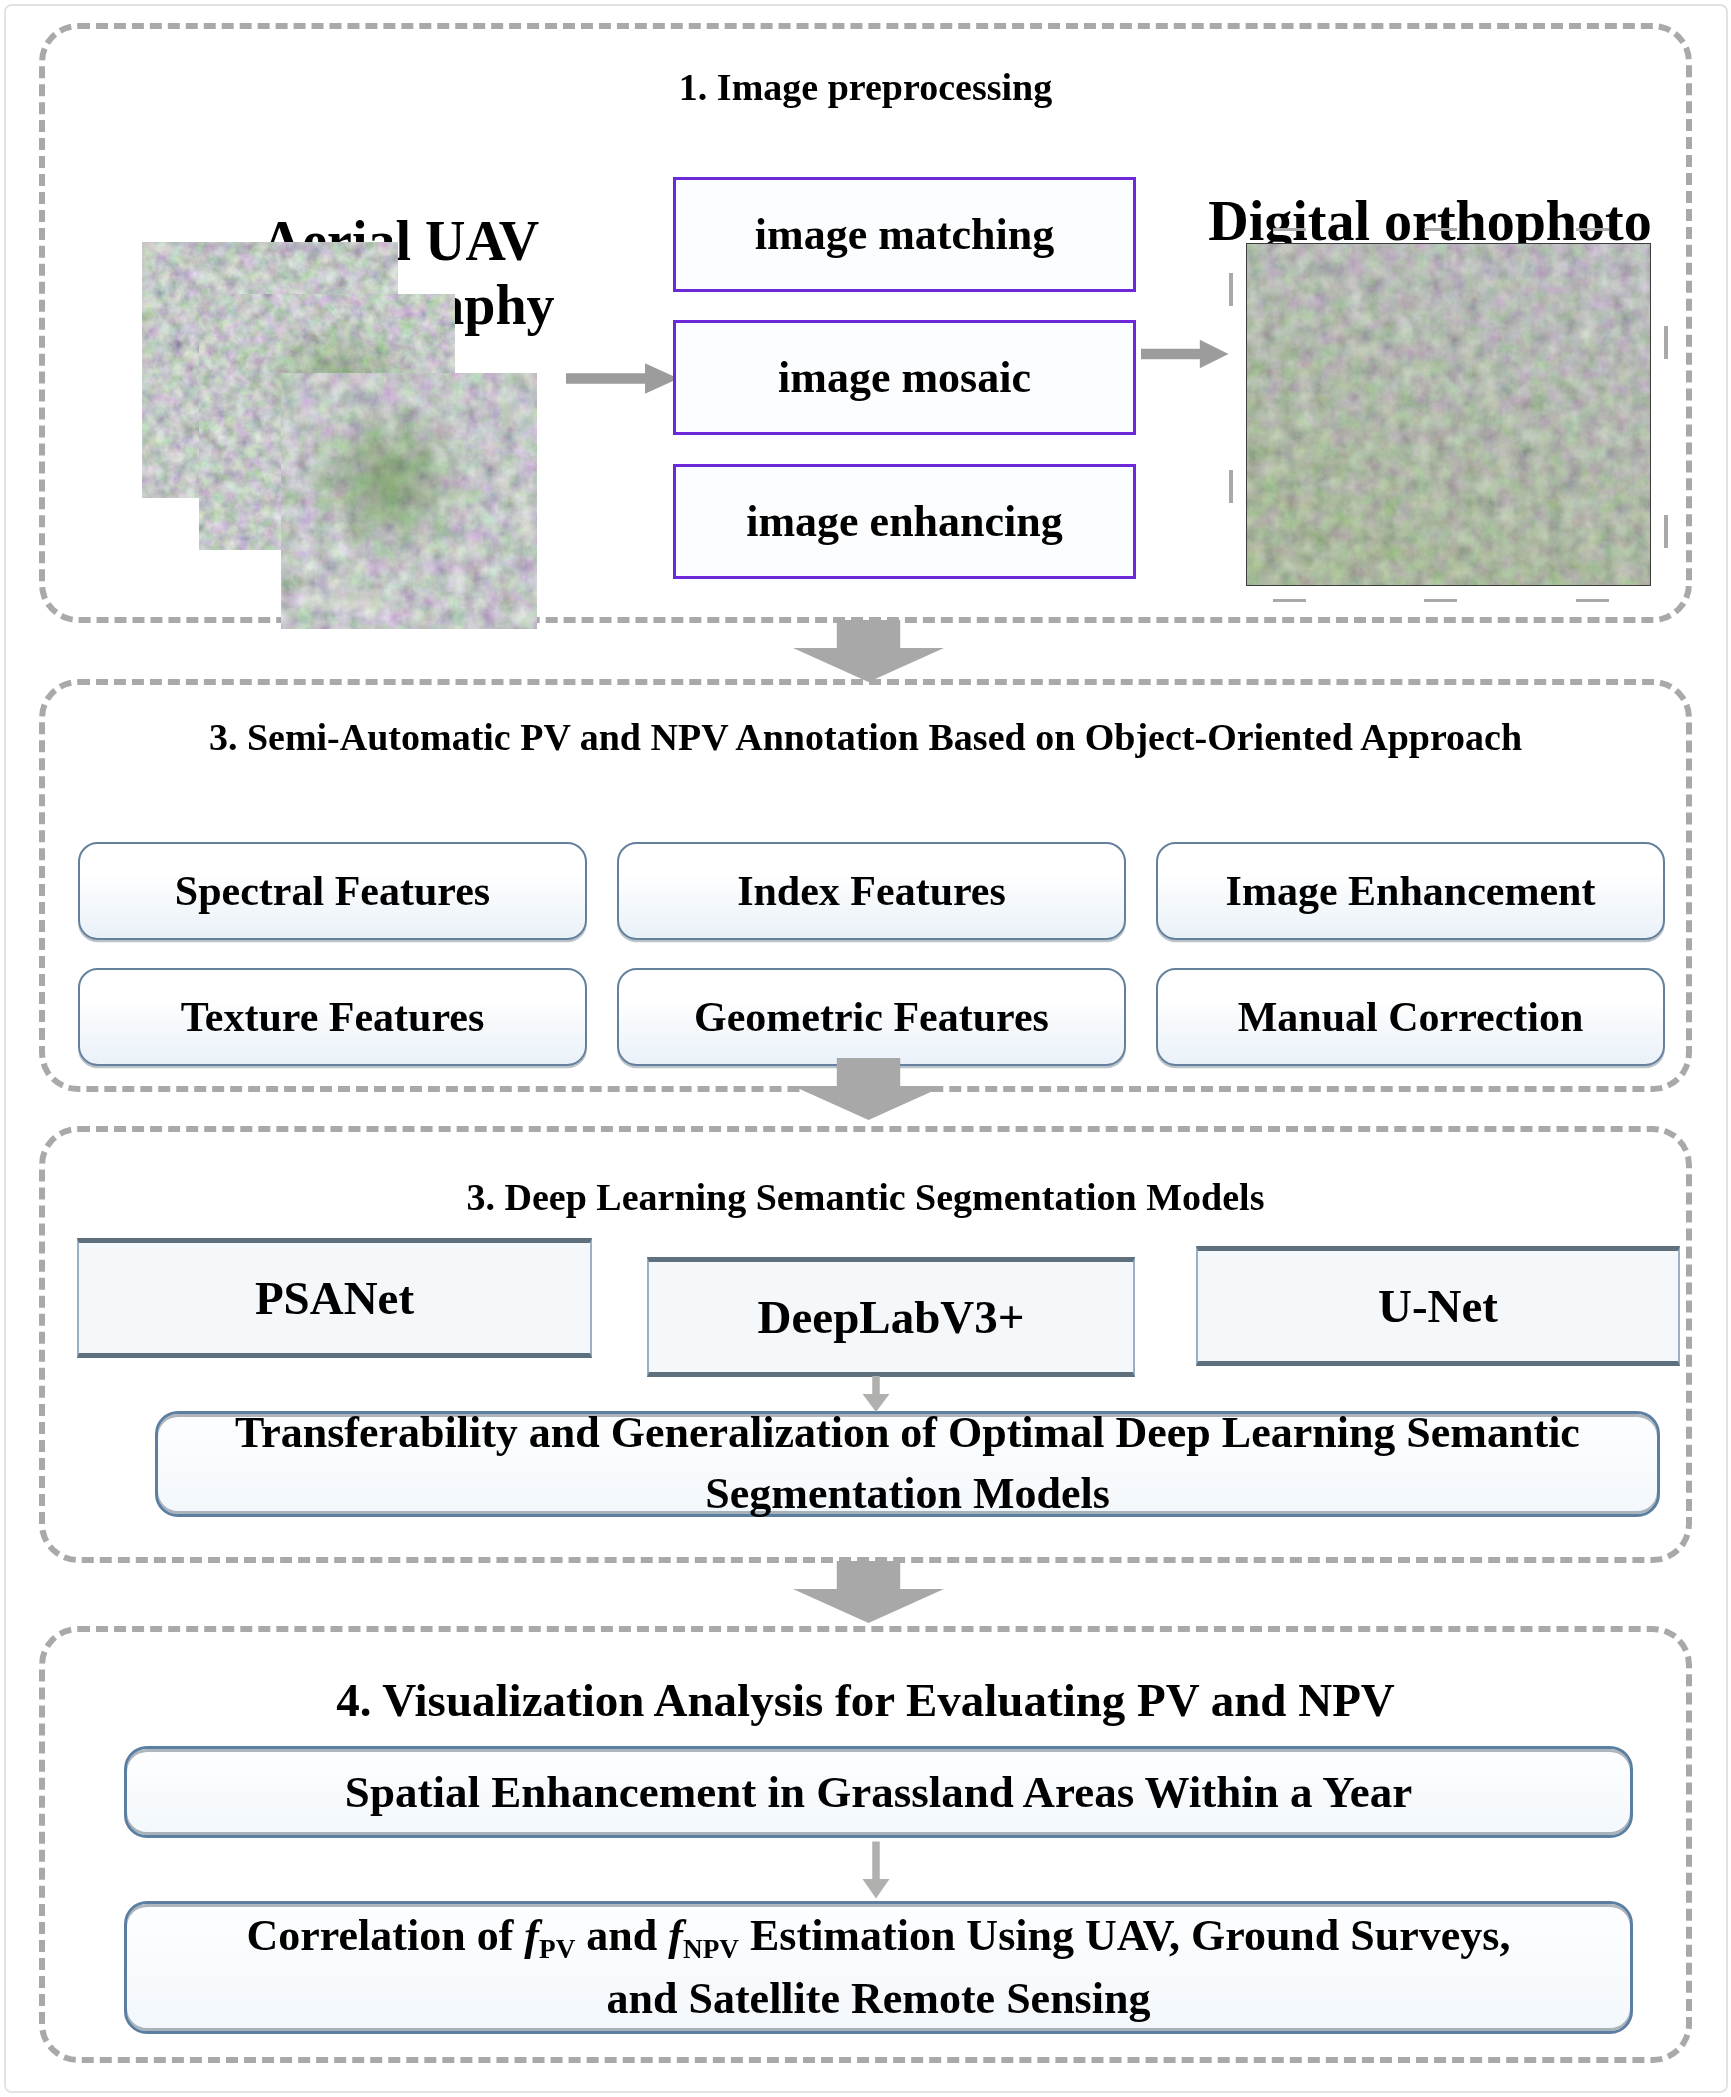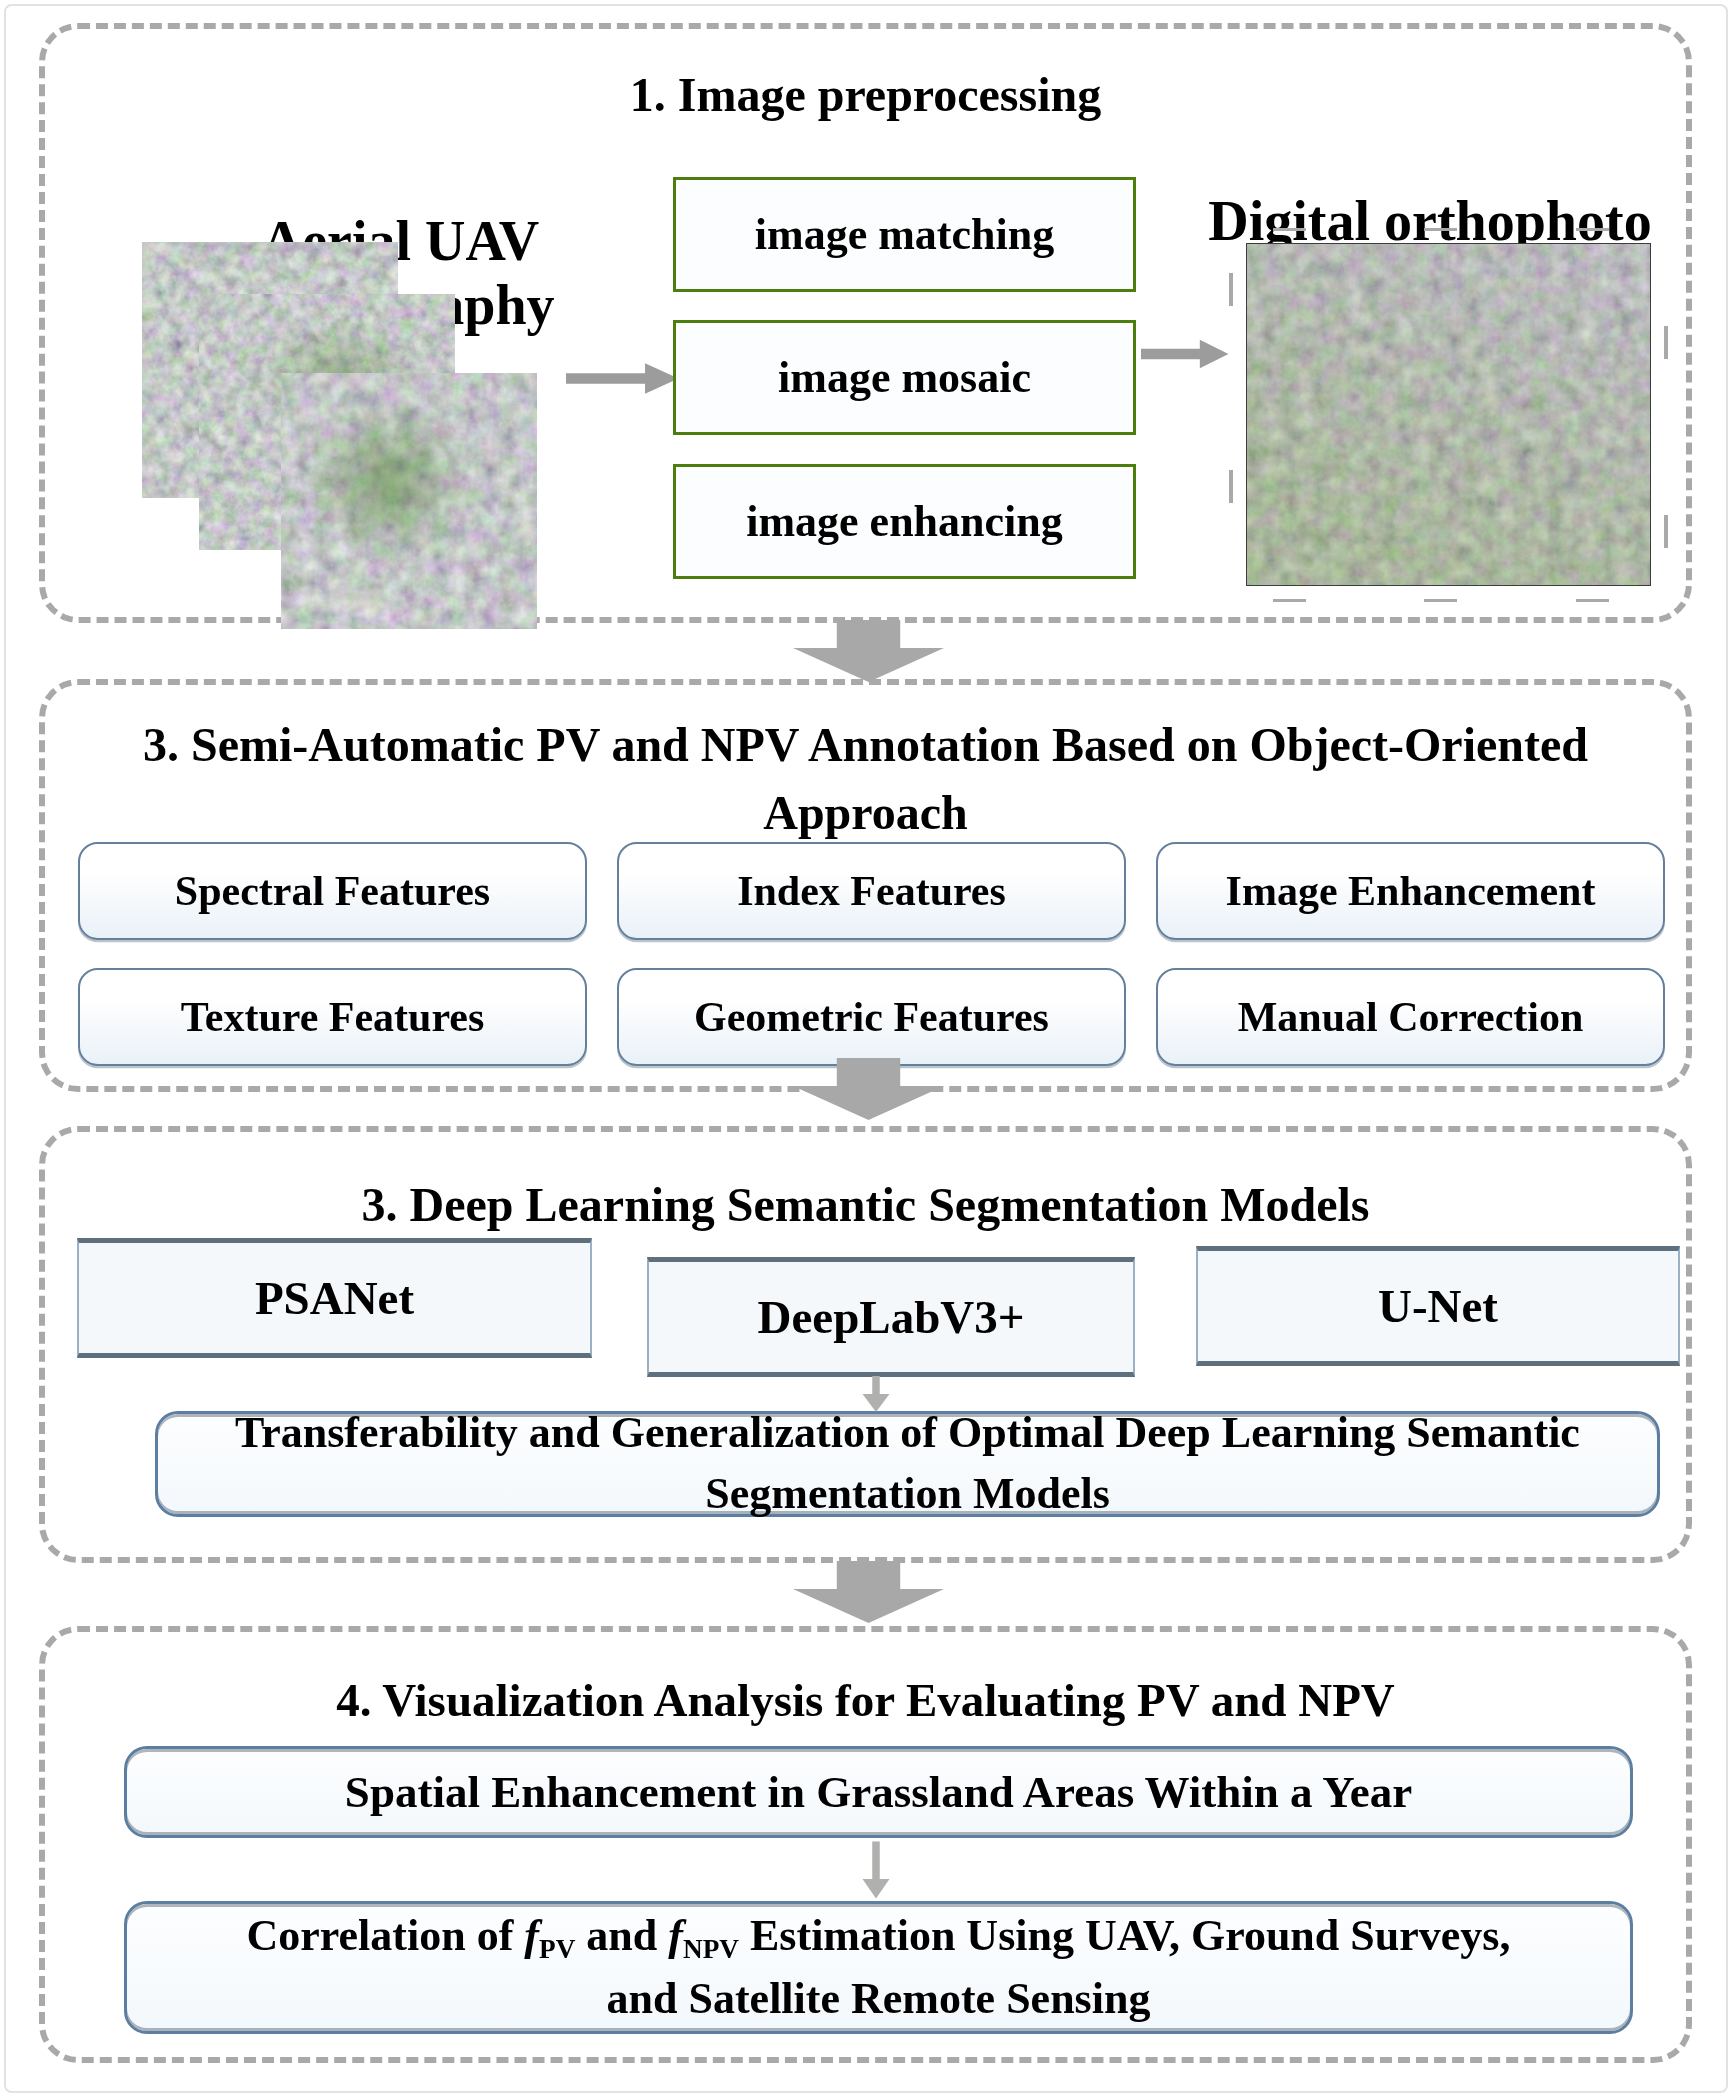--- a/index.html
+++ b/index.html
@@ -10,21 +10,21 @@
   }
   .page-frame { position:absolute; inset:3.8px; border:2.3px solid #e2e2e2; border-radius:7.6px; pointer-events:none; }
 
   
   .panel { position:absolute; border:6px dashed #a9a9a9; border-radius:39px; box-sizing:border-box; background:#fff; }
   #panel1 { left:39px; top:23px;   width:1653px; height:600px; }
   #panel2 { left:39px; top:679px;  width:1653px; height:413px; }
   #panel3 { left:39px; top:1126px; width:1653px; height:437px; }
   #panel4 { left:39px; top:1626px; width:1653px; height:437px; }
 
-  .sec-title { position:absolute; left:0; right:0; text-align:center; font-size:48px; line-height:1.42; }
+  .sec-title { position:absolute; left:0; right:0; text-align:center; font-size:38px; line-height:1.42; }
   #panel1 .sec-title { top:32px; }
   #panel2 .sec-title { top:26px; left:50%; transform:translateX(-50%); width:1499px; }
   #panel3 .sec-title { top:39px; }
   #panel4 .sec-title { top:35px; font-size:47px; }
 
   
   .col-label { position:absolute; font-size:56px; text-align:center; }
   #label-uav   { left:83px;  top:180px; width:545px; }
   #label-ortho { left:1120px; top:160px; width:530px; }
 
@@ -32,21 +32,21 @@
   #photo1 { left:97px; top:213px; }
   #photo2 { left:154px; top:265px; }
   #photo3 { left:236px; top:344px; }
   .photo svg { position:absolute; inset:0; width:100%; height:100%; }
   .tint { position:absolute; inset:0; }
   #photo2 .tint { background:radial-gradient(closest-side at 55% 35%, rgba(80,135,45,0.42), rgba(80,135,45,0) 75%); }
   #photo3 .tint { background:radial-gradient(closest-side at 42% 42%, rgba(72,128,40,0.5), rgba(72,128,40,0) 78%),
                   radial-gradient(closest-side at 30% 90%, rgba(245,242,230,0.55), rgba(245,242,230,0) 60%); }
 
   .step-box { position:absolute; left:628px; width:463px; height:115px;
-    border:3px solid #4d7c0f; background:#fcfdfe; box-sizing:border-box;
+    border:3px solid #6d28d9; background:#fcfdfe; box-sizing:border-box;
     display:flex; align-items:center; justify-content:center; font-size:44px; }
   #step1 { top:148px; } #step2 { top:291px;align-items:center; } #step3 { top:435px; }
 
   .map { position:absolute; left:1175px; top:191px; width:454px; height:390px; }
   .map-frame { position:absolute; left:26px; top:23px; right:23px; bottom:24px; border:1.5px solid #3c3c3c; overflow:hidden; }
   .map-frame svg { position:absolute; inset:0; width:100%; height:100%; }
   .map-tint { position:absolute; inset:0;
     background:linear-gradient(200deg, rgba(150,130,160,0.16), rgba(112,148,62,0.3) 82%); }
   .tick { position:absolute; background:#a9a9a9; }
   .tick.h { width:33px; height:3.8px; }

